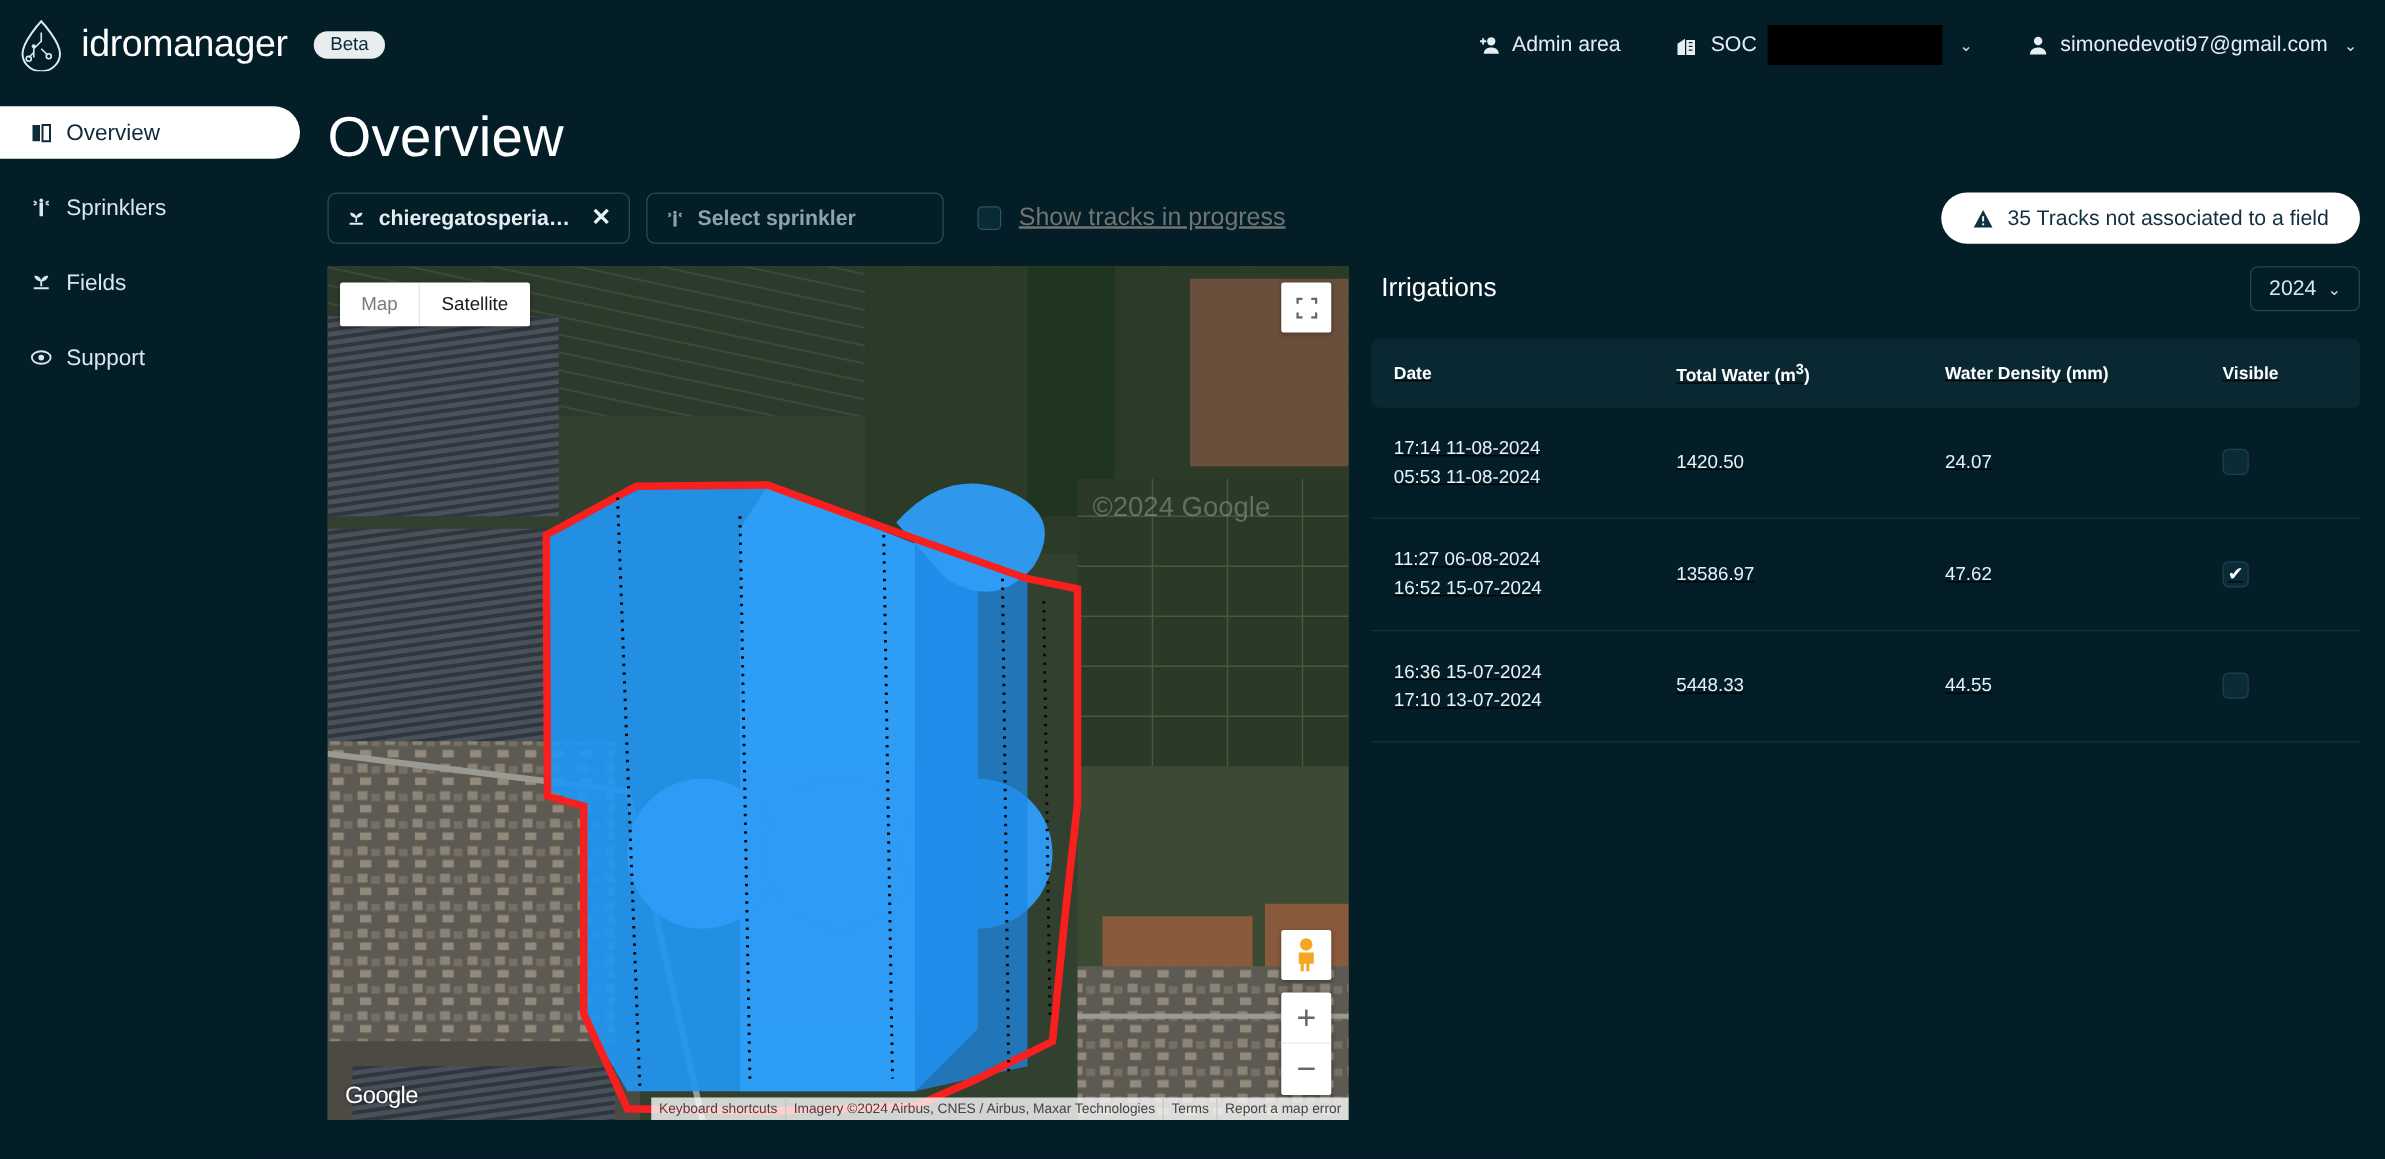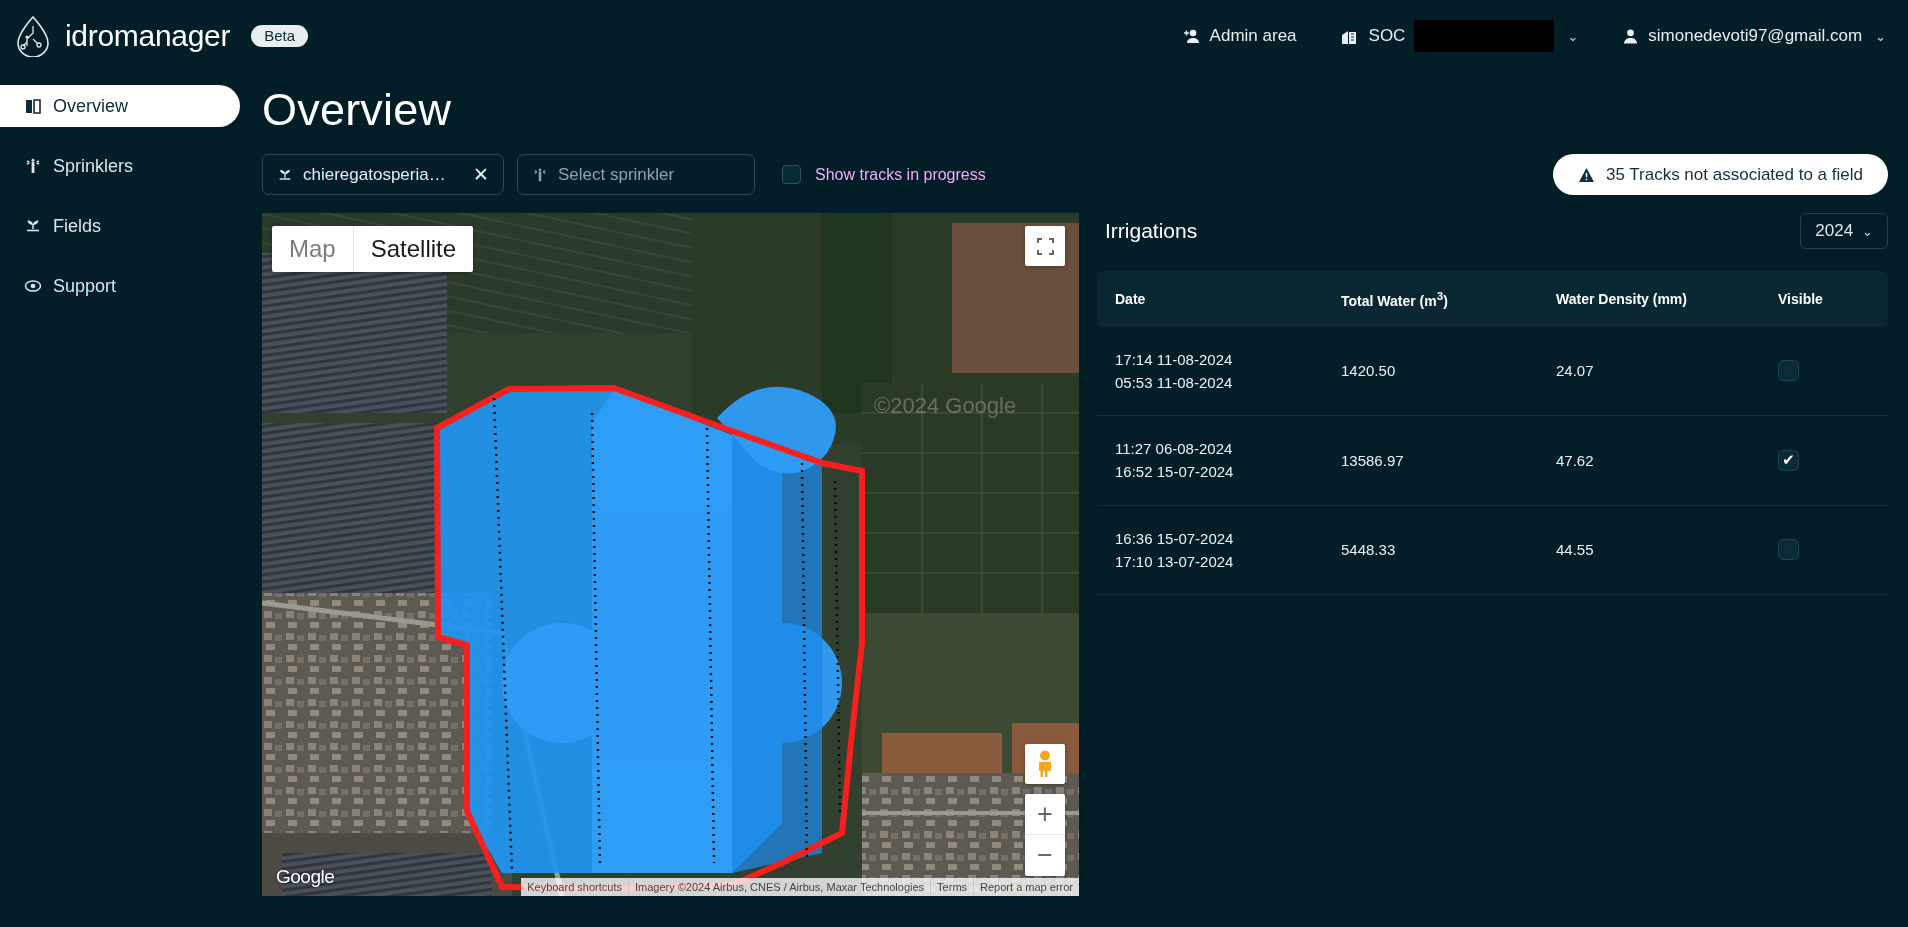--- a/index.html
+++ b/index.html
@@ -60,51 +60,52 @@
   
   .filter-row {
     display: flex; align-items: center; gap: 13px;
     padding: 18px 0 0 10px; position: relative;
   }
   .select-box {
     height: 41px; border: 1px solid #2b4a58; border-radius: 7px;
     display: flex; align-items: center; gap: 10px;
     padding: 0 14px; color: #e4edf1; font-size: 17px; cursor: pointer;
     background: transparent;
+    font-weight: bold;
   }
   .select-box.field-sel { width: 242px; }
   .select-box.sprinkler-sel { width: 238px; color: #8fa3ad; }
   .sel-text { flex: 1; overflow: hidden; white-space: nowrap; text-overflow: ellipsis; }
   .clear-x { font-size: 19px; color: #eaf2f5; cursor: pointer; line-height: 1; }
   .check-wrap { display: flex; align-items: center; gap: 14px; margin-left: 14px; cursor: pointer; }
   .cbox {
     width: 19px; height: 19px; border-radius: 4px;
     border: 1px solid #2e5364; background: #0a2a36;
   }
-  .check-label { color: #f0abfc; font-size: 16px; }
+  .check-label { color: #737373; font-size: 20px; text-decoration: underline; }
   .warn-badge {
     position: absolute; right: 20px; top: 18px;
     height: 41px; background: #ffffff; border-radius: 21px;
     display: flex; align-items: center; gap: 11px;
     padding: 0 25px; color: #12303f; font-size: 17px; cursor: pointer;
   }
 
   
   .content { display: flex; padding: 18px 0 0 10px; gap: 18px; }
 
   
   .map-wrap {
     position: relative; width: 817px; height: 683px;
     background: #3d4a3a; overflow: hidden; flex: none;
   }
   .map-img { position: absolute; inset: 0; }
   .mapctl-topleft {
     position: absolute; top: 13px; left: 10px; display: flex;
     background: #ffffff; border-radius: 2px; box-shadow: 0 1px 4px rgba(0,0,0,.3);
-    font-size: 24px; overflow: hidden;
+    font-size: 15px; overflow: hidden;
   }
   .mapctl-topleft div { padding: 9px 17px; cursor: pointer; }
   .mt-map { color: #7b7b7b; border-right: 1px solid #e6e6e6; }
   .mt-sat { color: #1a1a1a; font-weight: 500; }
   .fullscreen-btn {
     position: absolute; top: 13px; right: 14px; width: 40px; height: 40px;
     background: #fff; border-radius: 2px; box-shadow: 0 1px 4px rgba(0,0,0,.3);
     display: flex; align-items: center; justify-content: center; cursor: pointer;
   }
   .pegman {
@@ -136,21 +137,21 @@
 
   
   .irr-panel { flex: 1; padding-right: 20px; }
   .irr-head { display: flex; align-items: center; }
   .irr-title { font-size: 21px; color: #ffffff; padding-left: 8px; text-align: right; }
   .year-sel {
     margin-left: auto; border: 1px solid #234552; border-radius: 6px;
     padding: 7px 14px; color: #dbe7ec; font-size: 17px;
     display: flex; align-items: center; gap: 5px; cursor: pointer;
   }
-  table.irr { width: 100%; border-collapse: collapse; margin-top: 22px; }
+  table.irr { width: 100%; border-collapse: collapse; margin-top: 22px; text-decoration: underline; }
   table.irr thead th {
     background: #0a2832; color: #ffffff; font-size: 14px; font-weight: bold;
     text-align: left; padding: 18px 0 18px 10px; white-space: nowrap;
   }
   table.irr thead th:first-child { padding-left: 18px; border-radius: 6px 0 0 6px; }
   table.irr thead th:last-child  { border-radius: 0 6px 6px 0; }
   table.irr tbody td {
     color: #e9f1f4; font-size: 15px; padding: 21px 0 21px 10px;
     border-bottom: 1px solid #123340; vertical-align: middle;
   }

